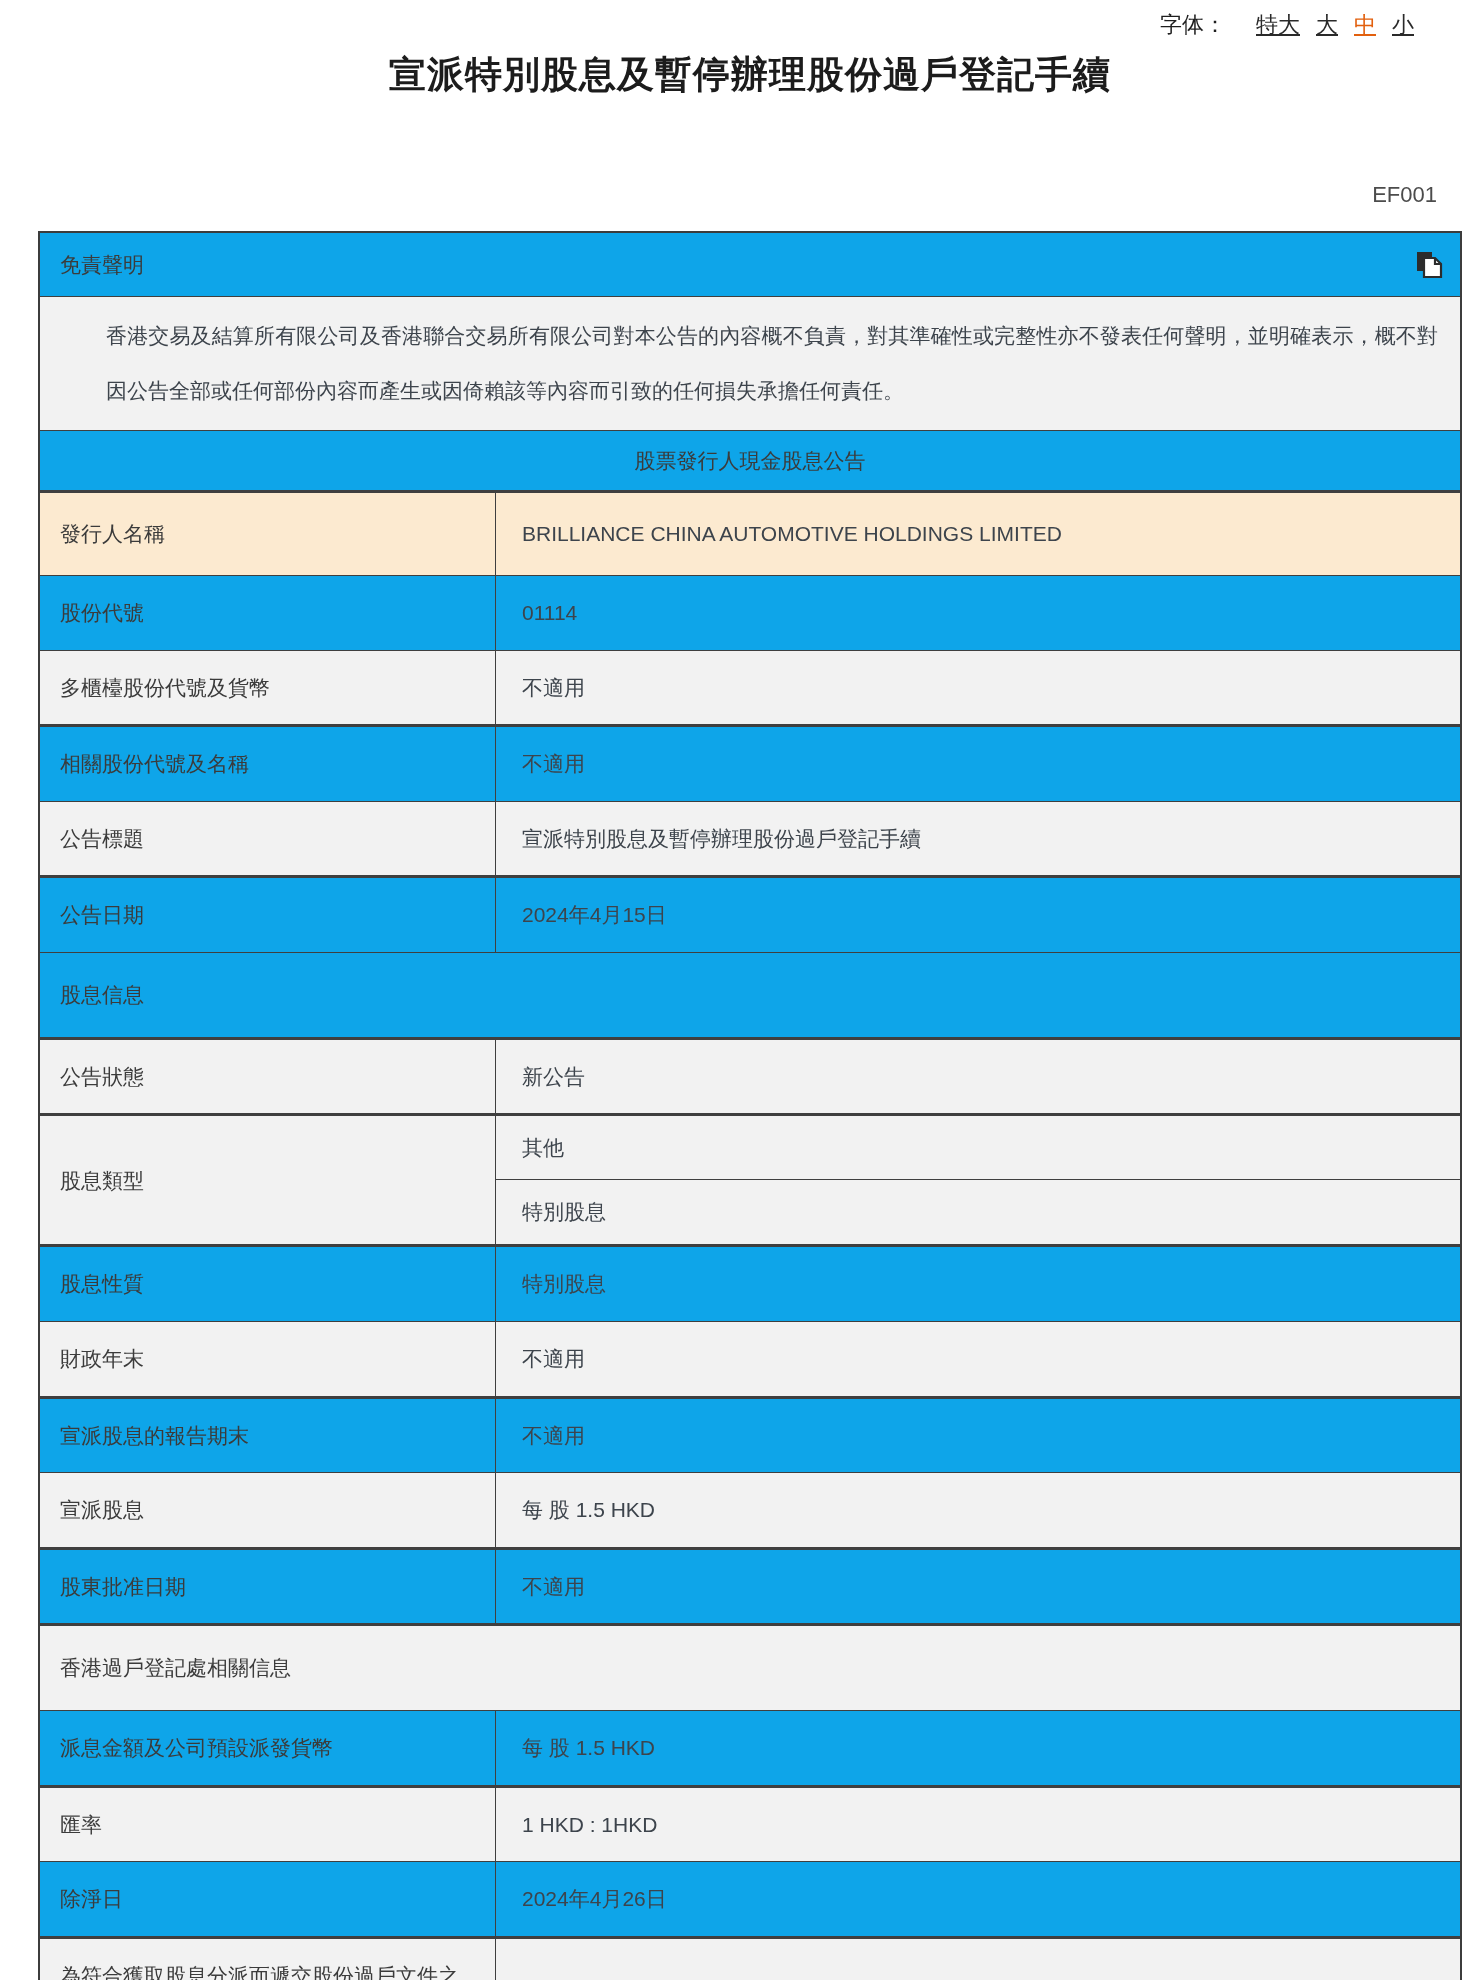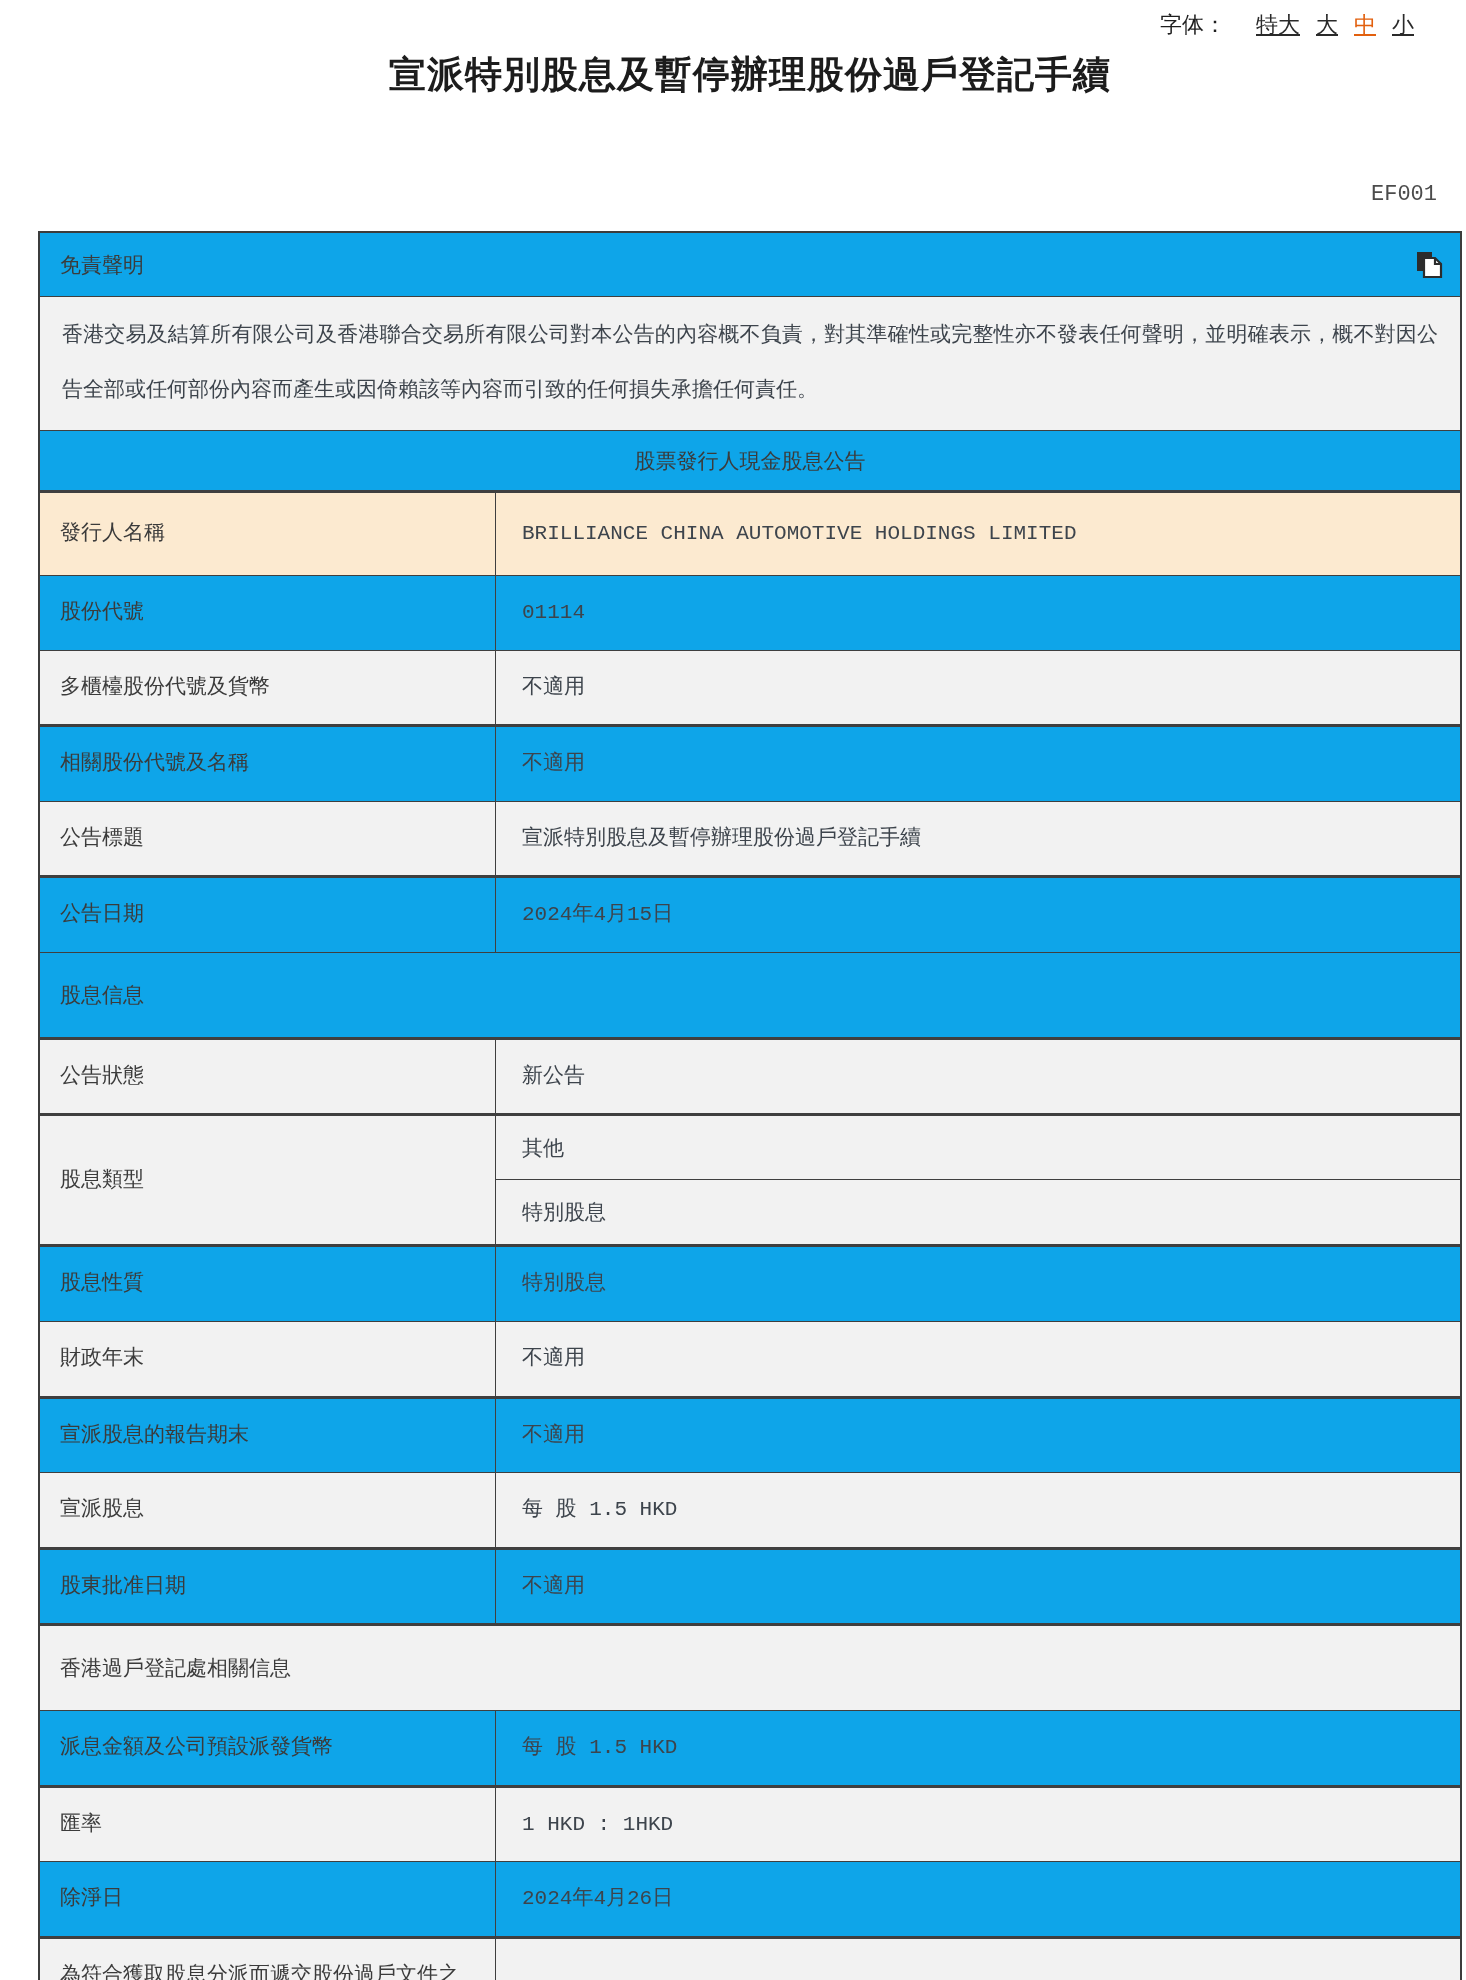--- a/index.html
+++ b/index.html
@@ -1,18 +1,18 @@
 <!DOCTYPE html>
 <html><head>
 <meta charset="utf-8">
 <style>
   html,body { margin:0; padding:0; background:#ffffff; }
   .page {
     position:relative; width:1466px; height:1980px; overflow:hidden;
-    background:#ffffff; font-family:Liberation Mono, monospace;
+    background:#ffffff; font-family:Liberation Sans, sans-serif;
     color:#3d444c;
   }
   
   .font-controls {
     position:absolute; top:10px; right:52px; font-size:22px; color:#222;
     display:flex; align-items:center; gap:16px; white-space:nowrap;
   }
   .font-controls .fc-label { margin-right:14px; color:#1e1e1e; }
   .font-controls a { color:#2a2a2a; text-decoration:underline; cursor:pointer; }
   .font-controls a.active { color:#e2600e; }
@@ -44,21 +44,21 @@
     font-size:21px; color:#3d444c; min-height:64px; white-space:pre-wrap; line-height:1.5;
   }
   .row.tall .cell-label, .row.tall .cell-value { min-height:110px; }
   .row.highlight .cell-label, .row.highlight .cell-value { min-height:82px; }
   
   .row.disclaimer-head { justify-content:space-between; align-items:center; min-height:64px; padding:0 16px 0 20px; }
   .dh-text { font-size:21px; color:#3b3b3b; }
   .copy-btn { cursor:pointer; display:flex; align-items:center; }
   
   .row.disclaimer-body { display:block; padding:12px 22px; min-height:110px; }
-  .disclaimer-text { font-size:21px; line-height:2.6; color:#3d444c; text-align:justify; }
+  .disclaimer-text { font-size:21px; line-height:2.6; color:#3d444c; text-align:justify;margin-left:44px; }
   
   .row.table-title { justify-content:center; align-items:center; min-height:62px; }
   .tt-text { font-size:21px; color:#3b3b3b; }
   
   .row.section .cell-section {
     flex:1; padding:10px 20px; display:flex; align-items:center;
     font-size:21px; color:#3b3b3b; min-height:64px;
   }
   
   .row.multi .cell-values { flex:1; display:flex; flex-direction:column; }

